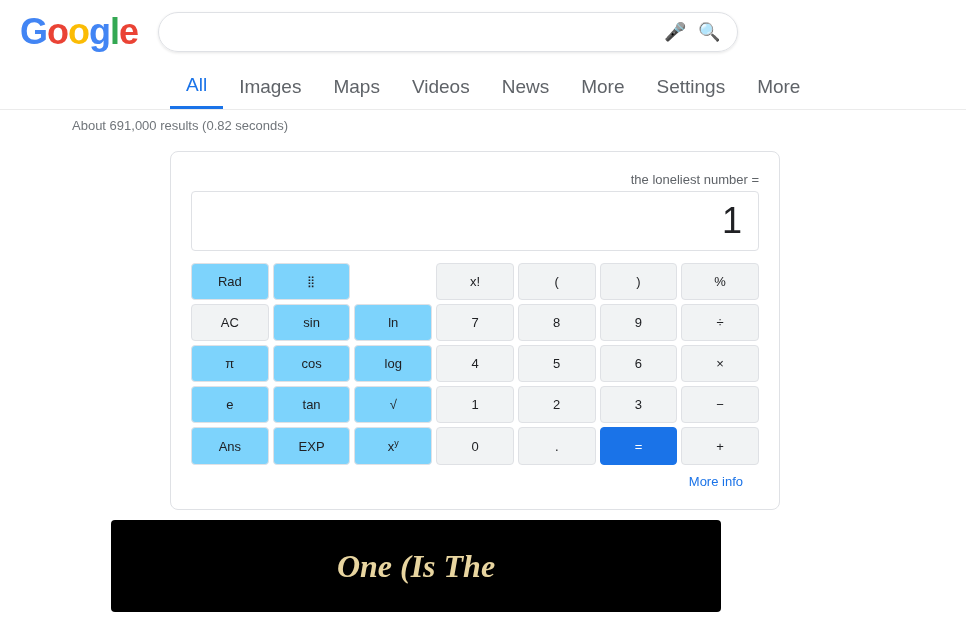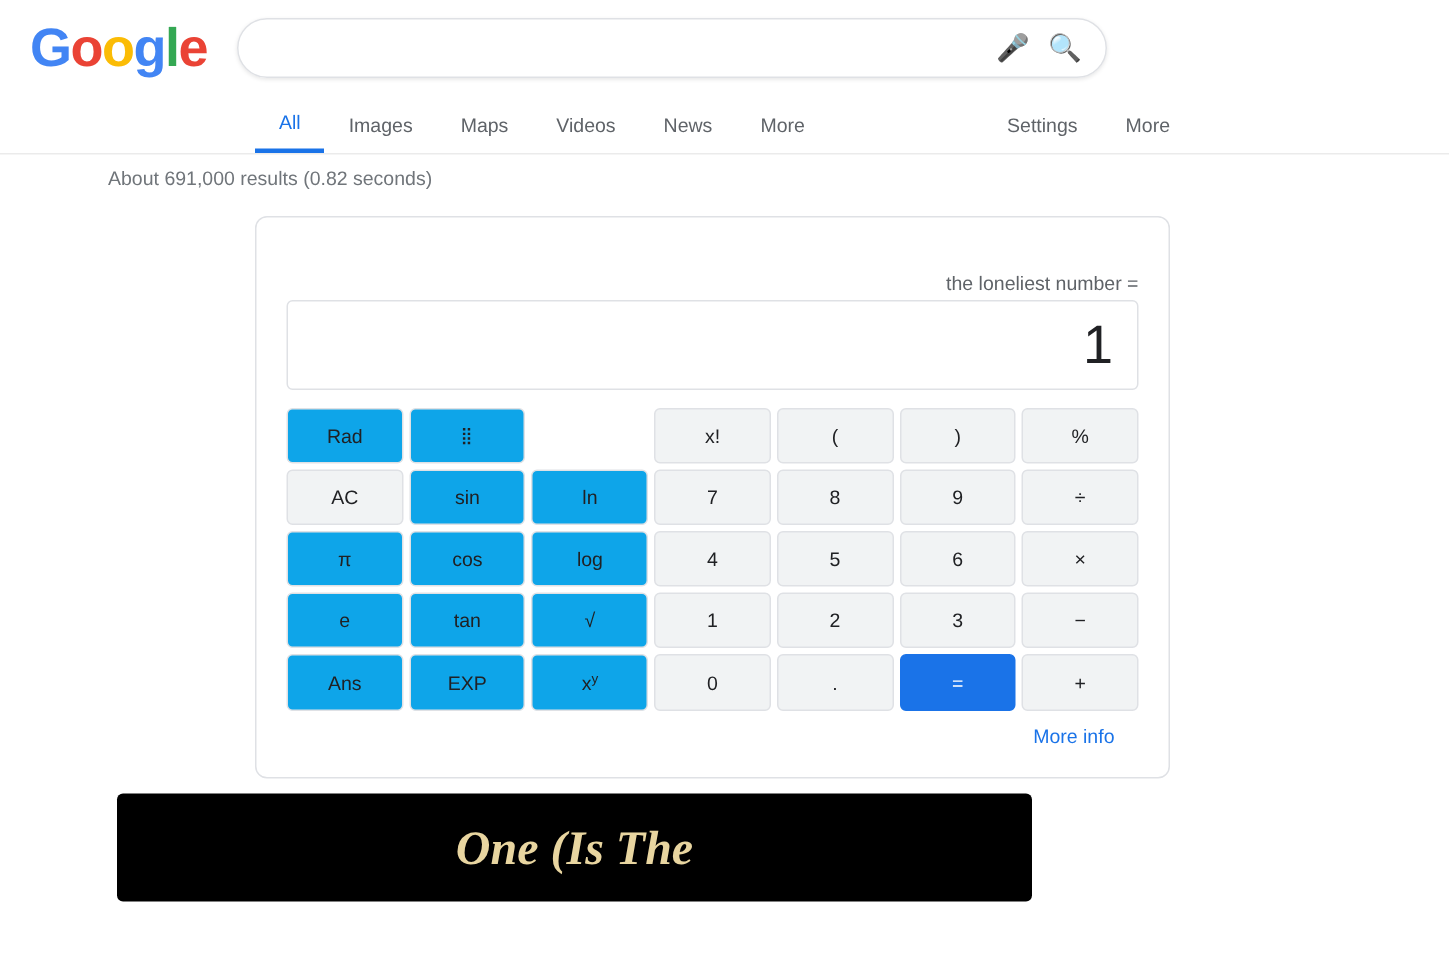--- a/index.html
+++ b/index.html
@@ -16,57 +16,57 @@
     .logo-e { color: #EA4335; }
 
     #search-bar { display: flex; align-items: center; border: 1px solid #dfe1e5; border-radius: 24px; padding: 8px 16px; width: 580px; box-shadow: 0 1px 3px rgba(0,0,0,0.1); }
     #search-bar input { border: none; outline: none; font-size: 16px; flex: 1; color: #202124; }
     .search-icons { display: flex; align-items: center; gap: 12px; }
     .mic-icon { color: #4285F4; font-size: 18px; cursor: pointer; }
     .search-icon-btn { color: #4285F4; font-size: 18px; cursor: pointer; }
 
     
     #nav-tabs { display: flex; align-items: center; padding: 0 170px; border-bottom: 1px solid #ebebeb; gap: 0; }
-    .nav-tab { padding: 10px 16px; font-size: 13px; color: #5f6368; cursor: pointer; text-decoration: none; display: inline-block; }
+    .nav-tab { padding: 10px 16px; font-size: 19px; color: #5f6368; cursor: pointer; text-decoration: none; display: inline-block; }
     .nav-tab.active { color: #1a73e8; border-bottom: 3px solid #1a73e8; }
     .nav-tab-right { margin-left: auto; }
 
     
     #results-info { padding: 8px 72px; font-size: 13px; color: #70757a; }
 
     
     #calc-widget { margin: 10px 170px; border: 1px solid #dfe1e5; border-radius: 8px; padding: 20px; max-width: 610px; }
-    #calc-label { text-align: right; font-size: 13px; color: #5f6368; margin-bottom: 4px; margin-top: 16px; }
+    #calc-label { text-align: right; font-size: 13px; color: #5f6368; margin-bottom: 4px; }
     #calc-display { border: 1px solid #dfe1e5; border-radius: 4px; text-align: right; padding: 8px 16px; font-size: 36px; font-weight: 300; margin-bottom: 12px; color: #202124; }
 
     #calc-buttons { display: grid; grid-template-columns: repeat(7, 1fr); gap: 4px; }
     .calc-btn {
       padding: 10px 4px;
       border: 1px solid #dfe1e5;
       border-radius: 4px;
       background: #f1f3f4;
       cursor: pointer;
       font-size: 13px;
       color: #202124;
       text-align: center;
       user-select: none;
     }
-    .calc-btn.dark { background: #0ea5e9; }
+    .calc-btn.dark { background: #7dd3fc; }
     .calc-btn.equals { background: #1a73e8; color: #fff; border-color: #1a73e8; }
     .calc-btn sup { font-size: 9px; vertical-align: super; }
 
     
     #more-info { text-align: right; margin: 8px 16px 0 0; }
     #more-info a { color: #1a73e8; font-size: 13px; text-decoration: none; }
 
     
     #bottom-image {
-      margin: 10px 78px;
+      margin: 10px 111px;
       max-width: 610px;
-      height: 72px;
+      height: 92px;
       background: #000;
       border-radius: 4px;
       display: flex;
       align-items: center;
       justify-content: center;
       overflow: hidden;
     }
     #bottom-image-text {
       font-family: 'Georgia', serif;
       font-size: 32px;

